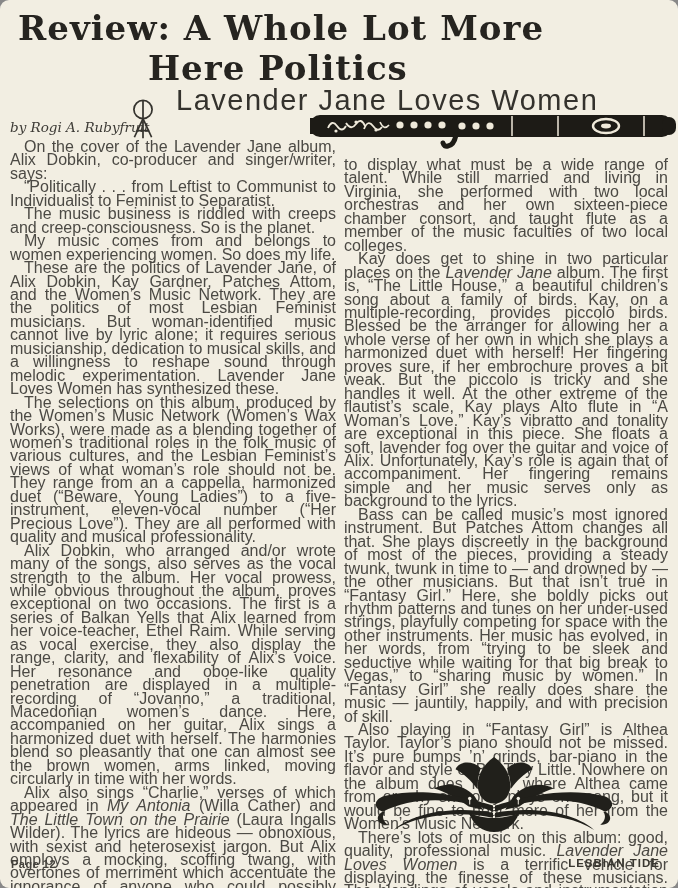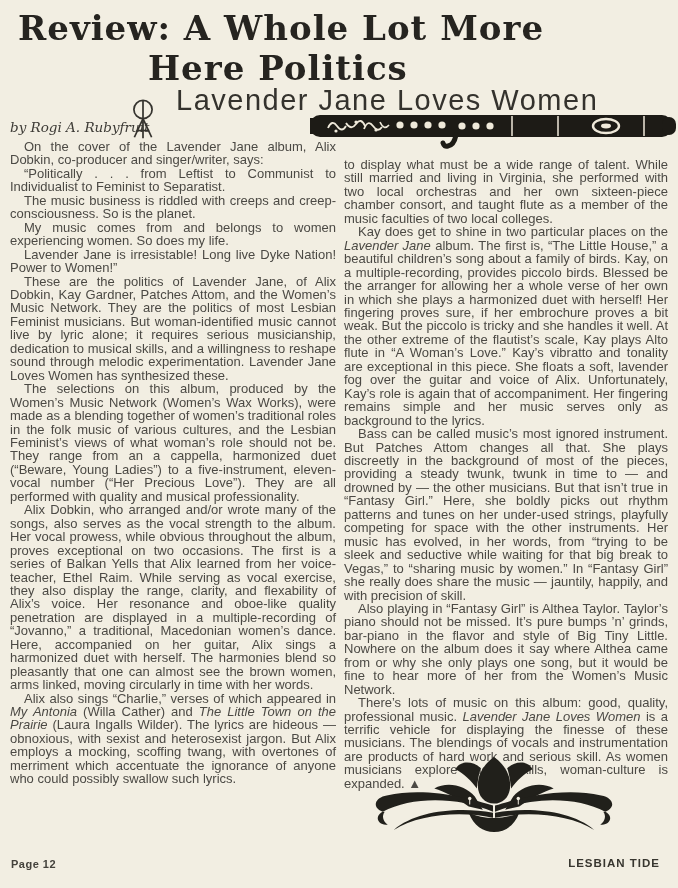--- a/index.html
+++ b/index.html
@@ -7,20 +7,21 @@
     font-family:"Liberation Sans",sans-serif;
     background:#888;
   }
   .page{
     position:relative;
     width:678px;height:888px;
     margin:0 auto;
     background:#f2eee2;
     color:#4b4944;
     overflow:hidden;
+    border-radius:9px;
   }
   .title-line{
     position:absolute;
     font-family:"DejaVu Serif",serif;
     font-weight:bold;
     font-size:34px;
     letter-spacing:1px;
     color:#262420;
     white-space:nowrap;
   }
@@ -55,21 +56,21 @@
     width:372px;height:46px;
   }
   .col{
     position:absolute;
     top:140px;
   }
   .col-left{left:10px;width:326px;}
   .col-right{left:344px;width:324px;top:158px;}
   .col p{
     margin:0;
-    font-size:13px;
+    font-size:16px;
     line-height:13.45px;
     text-align:justify;
     color:#4b4944;
   }
   .col p.indent{text-indent:14px;}
   .it{font-style:italic;}
   .ornament{
     position:absolute;
     left:366px;top:754px;
     width:256px;height:86px;
@@ -140,21 +141,20 @@
     <ellipse cx="300" cy="23" rx="5" ry="2.4" fill="#efe9da"></ellipse>
 
     <rect x="356" y="14" width="14" height="18" rx="7" fill="#1d1b16"></rect>
   </svg>
 
   <div class="col col-left">
       <p class="indent"><span>On the cover of the Lavender Jane album, Alix Dobkin, co-producer and singer/writer, says:</span></p>
       <p class="indent"><span>“Politically . . . from Leftist to Communist to Individualist to Feminist to Separatist.</span></p>
       <p class="indent"><span>The music business is riddled with creeps and creep-consciousness. So is the planet.</span></p>
       <p class="indent"><span>My music comes from and belongs to women experiencing women. So does my life.</span></p>
-      <p class="indent"><span>Lavender Jane is irresistable! Long live Dyke Nation! Power to Women!”</span></p>
       <p class="indent"><span>These are the politics of Lavender Jane, of Alix Dobkin, Kay Gardner, Patches Attom, and the Women’s Music Network. They are the politics of most Lesbian Feminist musicians. But woman-identified music cannot live by lyric alone; it requires serious musicianship, dedication to musical skills, and a willingness to reshape sound through melodic experimentation. Lavender Jane Loves Women has synthesized these.</span></p>
       <p class="indent"><span>The selections on this album, produced by the Women’s Music Network (Women’s Wax Works), were made as a blending together of women’s traditional roles in the folk music of various cultures, and the Lesbian Feminist’s views of what woman’s role should not be. They range from an a cappella, harmonized duet (“Beware, Young Ladies”) to a five-instrument, eleven-vocal number (“Her Precious Love”). They are all performed with quality and musical professionality.</span></p>
       <p class="indent"><span>Alix Dobkin, who arranged and/or wrote many of the songs, also serves as the vocal strength to the album. Her vocal prowess, while obvious throughout the album, proves exceptional on two occasions. The first is a series of Balkan Yells that Alix learned from her voice-teacher, Ethel Raim. While serving as vocal exercise, they also display the range, clarity, and flexability of Alix’s voice. Her resonance and oboe-like quality penetration are displayed in a multiple-recording of “Jovanno,” a traditional, Macedonian women’s dance. Here, accompanied on her guitar, Alix sings a harmonized duet with herself. The harmonies blend so pleasantly that one can almost see the brown women, arms linked, moving circularly in time with her words.</span></p>
       <p class="indent"><span>Alix also sings “Charlie,” verses of which appeared in </span><span class="it">My Antonia</span><span> (Willa Cather) and </span><span class="it">The Little Town on the Prairie</span><span> (Laura Ingalls Wilder). The lyrics are hideous — obnoxious, with sexist and heterosexist jargon. But Alix employs a mocking, scoffing twang, with overtones of merriment which accentuate the ignorance of anyone who could possibly swallow such lyrics.</span></p>
     </div>
   <div class="col col-right">
       <p><span>to display what must be a wide range of talent. While still married and living in Virginia, she performed with two local orchestras and her own sixteen-piece chamber consort, and taught flute as a member of the music faculties of two local colleges.</span></p>
       <p class="indent"><span>Kay does get to shine in two particular places on the </span><span class="it">Lavender Jane</span><span> album. The first is, “The Little House,” a beautiful children’s song about a family of birds. Kay, on a multiple-recording, provides piccolo birds. Blessed be the arranger for allowing her a whole verse of her own in which she plays a harmonized duet with herself! Her fingering proves sure, if her embrochure proves a bit weak. But the piccolo is tricky and she handles it well. At the other extreme of the flautist’s scale, Kay plays Alto flute in “A Woman’s Love.” Kay’s vibratto and tonality are exceptional in this piece. She floats a soft, lavender fog over the guitar and voice of Alix. Unfortunately, Kay’s role is again that of accompaniment. Her fingering remains simple and her music serves only as background to the lyrics.</span></p>
       <p class="indent"><span>Bass can be called music’s most ignored instrument. But Patches Attom changes all that. She plays discreetly in the background of most of the pieces, providing a steady twunk, twunk in time to — and drowned by — the other musicians. But that isn’t true in “Fantasy Girl.” Here, she boldly picks out rhythm patterns and tunes on her under-used strings, playfully competing for space with the other instruments. Her music has evolved, in her words, from “trying to be sleek and seductive while waiting for that big break to Vegas,” to “sharing music by women.” In “Fantasy Girl” she really does share the music — jauntily, happily, and with precision of skill.</span></p>
       <p class="indent"><span>Also playing in “Fantasy Girl” is Althea Taylor. Taylor’s piano should not be missed. It’s pure bumps ’n’ grinds, bar-piano in the flavor and style of Big Tiny Little. Nowhere on the album does it say where Althea came from or why she only plays one song, but it would be fine to hear more of her from the Women’s Music Network.</span></p>

